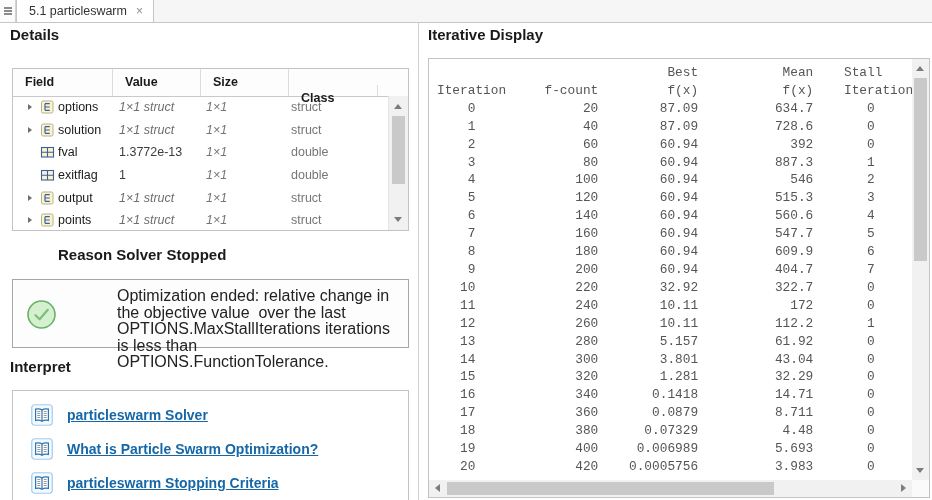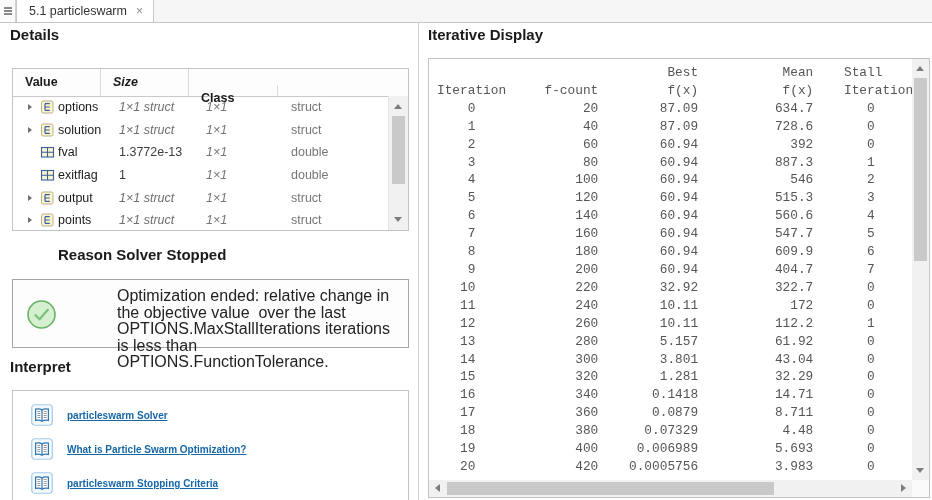--- a/index.html
+++ b/index.html
@@ -20,21 +20,21 @@
 
   
   .h2{position:absolute;font-size:15px;font-weight:700;color:#1a1a1a;}
 
   
   .dtable{position:absolute;left:12px;top:68px;width:397px;height:163px;border:1px solid #c3c3c3;
           background:#fff;box-sizing:border-box;}
   .dhead{display:flex;height:27px;border-bottom:1px solid #c9c9c9;background:#fdfdfd;}
   .dhead .hc{box-sizing:border-box;border-right:1px solid #dcdcdc;padding-left:12px;
              font-size:12.5px;font-weight:700;color:#1a1a1a;line-height:26px;}
-  .hc.c1{width:100px;} .hc.c2{width:88px;} .hc.c3{width:88px;font-style:italic;} .hc.c4{width:89px;margin-top:16px;}
+  .hc.c1{width:100px;} .hc.c2{width:88px;} .hc.c3{width:88px;} .hc.c4{width:89px;margin-top:16px;}
   .hc.fill{flex:1;border-right:none;}
   .dbody{position:absolute;left:0;top:27px;right:19px;bottom:0;overflow:hidden;}
   .drow{position:relative;height:22.6px;font-size:12.5px;cursor:default;}
   .drow span{position:absolute;top:50%;transform:translateY(-50%);white-space:nowrap;text-align:right;}
   .c-arrow{left:15px;width:0;height:0;border-left:4px solid #6f6f6f;border-top:3.5px solid transparent;
            border-bottom:3.5px solid transparent;position:absolute;top:50%;transform:translateY(-50%);cursor:pointer;}
   .c-ico{left:27px;position:absolute;top:50%;transform:translateY(-50%);width:15px;height:15px;}
   .c-name{left:45px;color:#1a1a1a;}
   .c-value{left:106px;color:#3d3d3d;}
   .c-value.em{font-style:italic;color:#6e6e6e;}
@@ -61,21 +61,21 @@
               background:#fdfdfd;box-sizing:border-box;}
   .check-ico{position:absolute;left:13px;top:19px;}
   .reason-text{position:absolute;left:60px;top:8px;right:10px;font-size:16px;color:#222;
                line-height:16.5px;white-space:pre-wrap;margin-left:44px;}
 
   
   .interpret-box{position:absolute;left:12px;top:390px;width:397px;height:120px;border:1px solid #c3c3c3;
                  background:#fff;box-sizing:border-box;}
   .link-row{position:absolute;left:18px;height:24px;display:flex;align-items:center;}
   .link-row .book{width:22px;height:22px;margin-right:14px;}
-  .link{font-size:10px;font-weight:700;color:#1667a8;text-decoration:underline;cursor:pointer;}
+  .link{font-size:14px;font-weight:700;color:#1667a8;text-decoration:underline;cursor:pointer;}
 
   
   .divider{position:absolute;left:418px;top:23px;width:1px;height:477px;background:#d0d0d0;}
 
   
   .iter-panel{position:absolute;left:428px;top:58px;width:502px;height:440px;border:1px solid #c3c3c3;
               background:#fff;box-sizing:border-box;}
   .iter-pre{position:absolute;left:8px;top:5px;width:477px;height:417px;overflow:hidden;margin:0;
             font-family:"Liberation Mono",monospace;font-size:12.8px;line-height:17.9px;color:#555;
             white-space:pre;}
@@ -101,20 +101,21 @@
     <div class="tab">
       <span>5.1 particleswarm</span>
       <span class="tab-close">×</span>
     </div>
   </div>
 
   <div class="h2" style="left:10px;top:26px;">Details</div>
 
   <div class="dtable">
     <div class="dhead">
+      <div class="hc c1">Field</div>
       <div class="hc c2">Value</div>
       <div class="hc c3">Size</div>
       <div class="hc c4">Class</div>
       <div class="hc fill"></div>
     </div>
     <div class="dbody">
   <div class="drow">
     <div class="c-arrow" style="visibility: visible;"></div>
     <svg class="c-ico struct" viewBox="0 0 15 15">
       <rect x="1.5" y="1.5" width="11.5" height="12" rx="1.5" fill="#faf3cb" stroke="#b9b08a"></rect>

